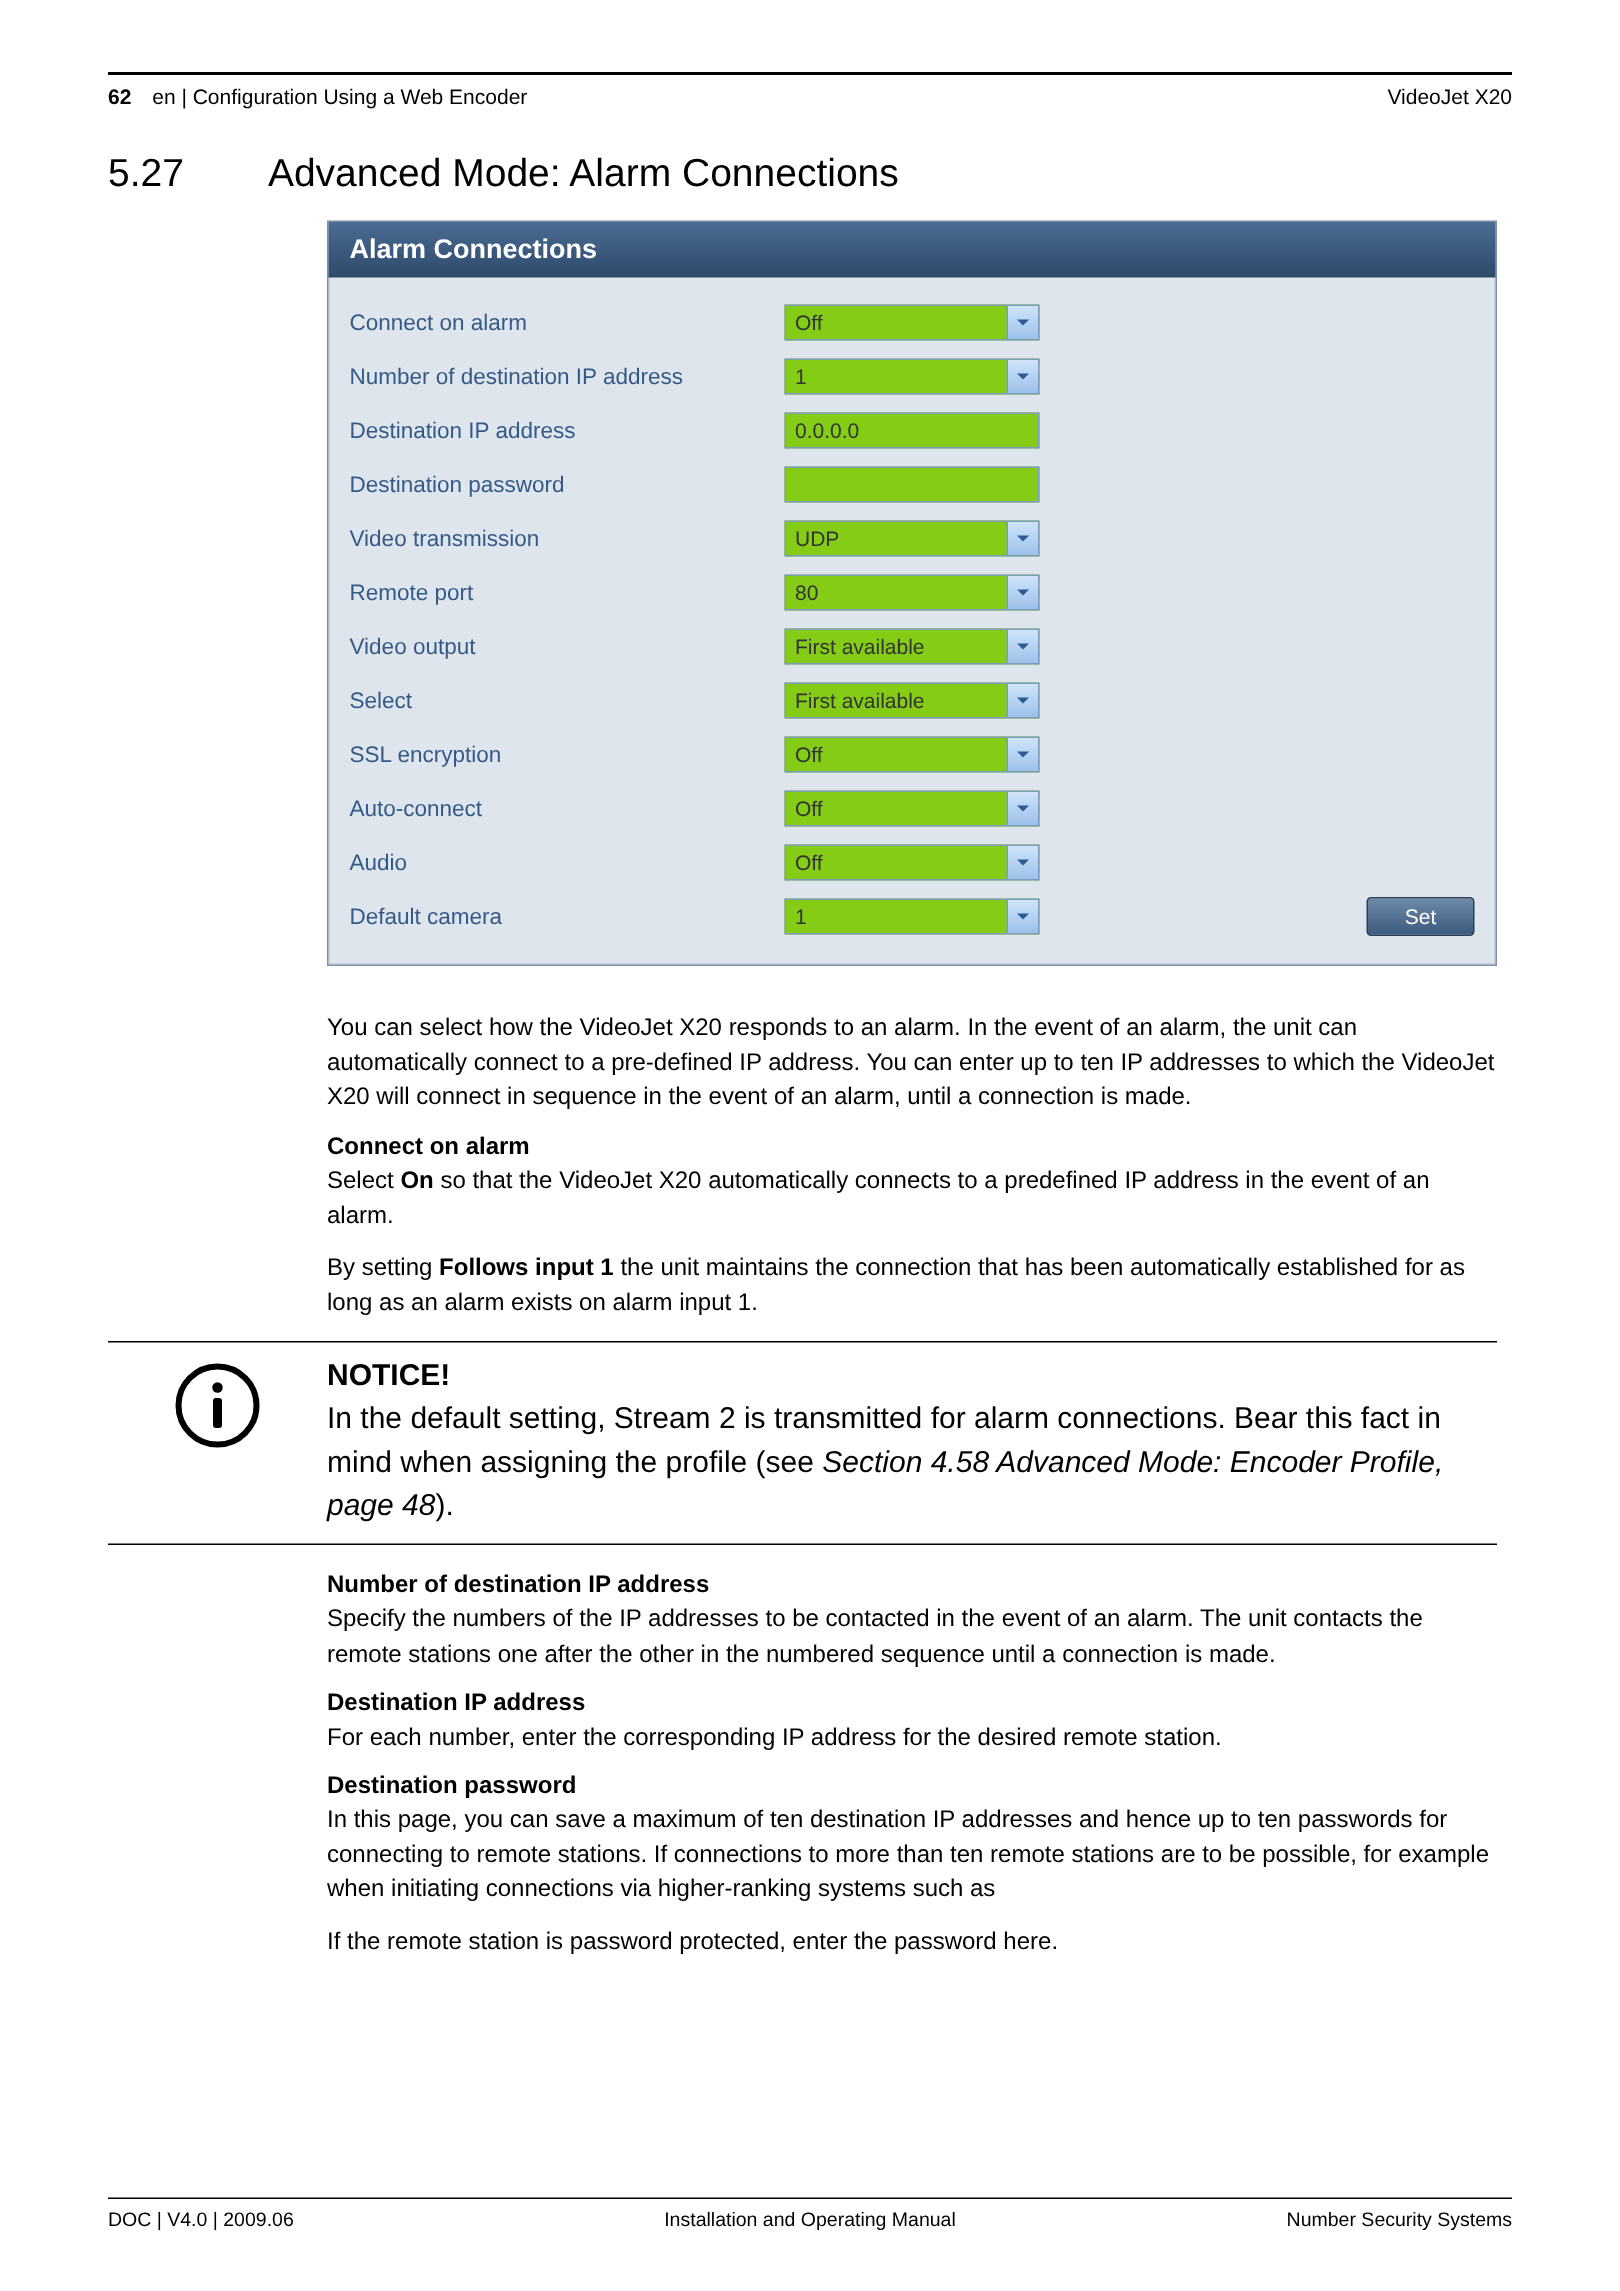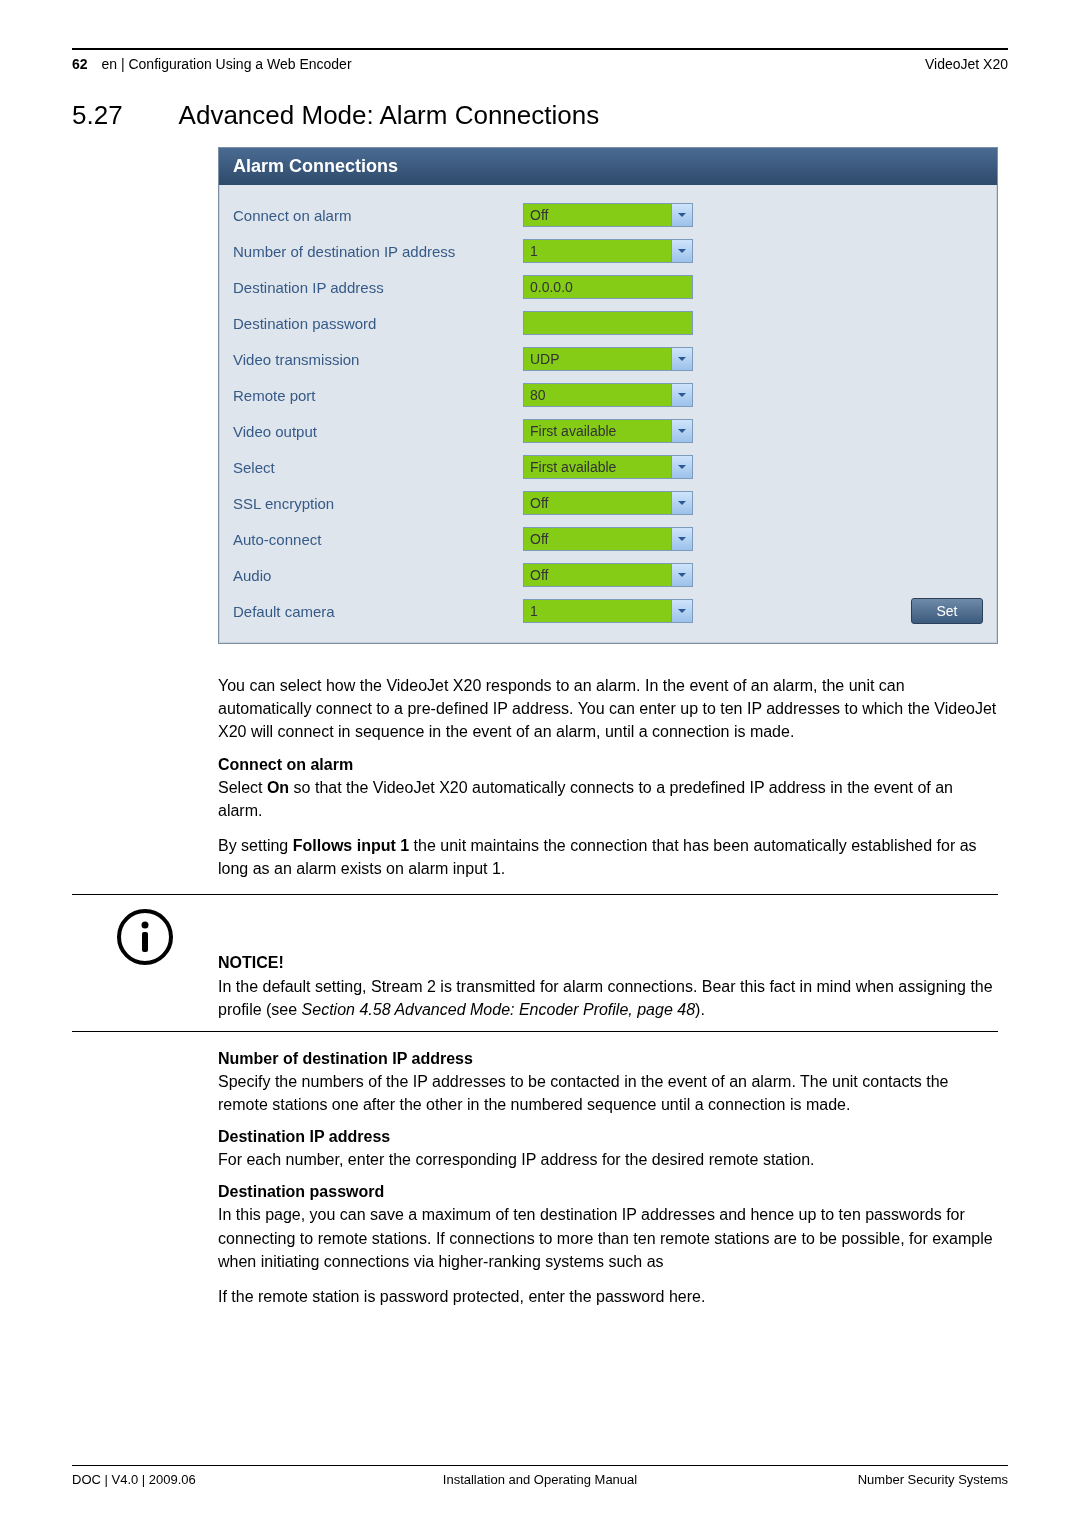--- a/index.html
+++ b/index.html
@@ -153,23 +153,22 @@
     align-items: flex-start;
   }
   .notice-icon-col {
     width: 146px;
     display: flex;
     justify-content: center;
     padding-top: 4px;
   }
   .notice-text-col {
     flex: 1;
-    font-size: 16px;
+    font-size: 20px;
     line-height: 1.45;
-    margin-top: 48px;
   }
   .notice-text-col .notice-label {
     font-weight: 700;
   }
   .info-circle {
     width: 60px;
     height: 60px;
   }
 
   .footer-bar {

